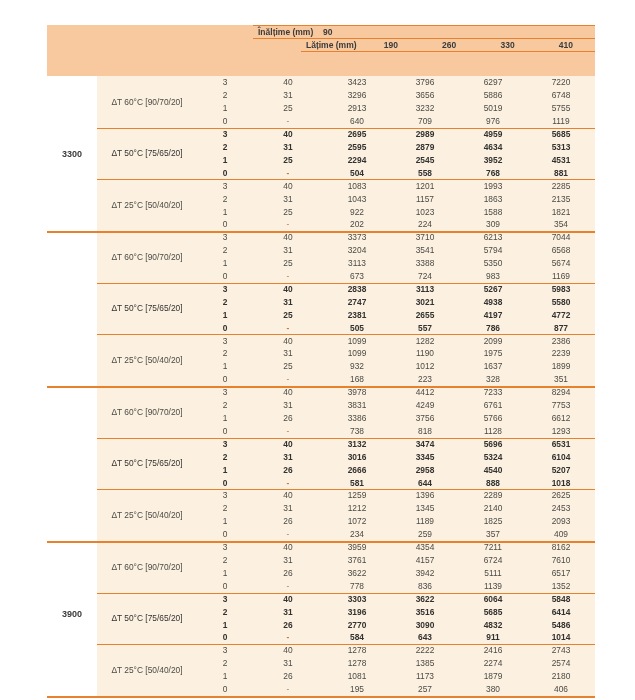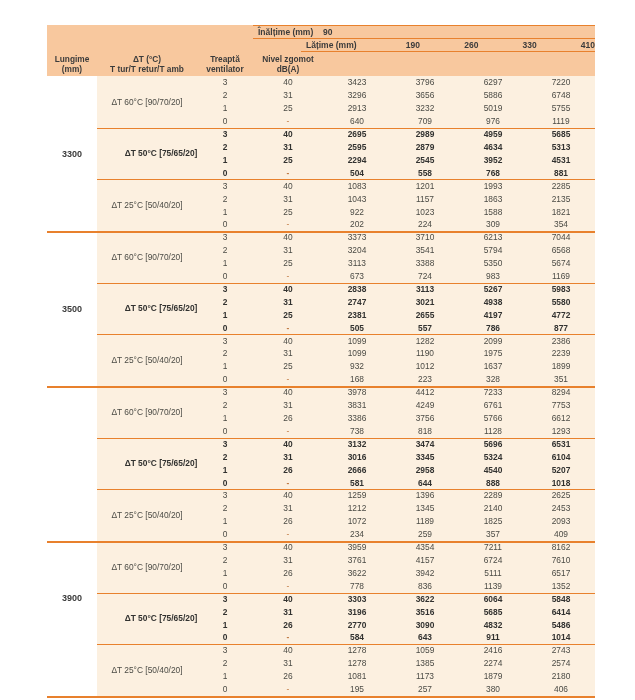--- a/index.html
+++ b/index.html
@@ -20,21 +20,21 @@
 
   
   .thead{position:relative;height:51px;background:var(--header-bg);padding-left:48px;}
   .hrow1{position:absolute;top:0;left:206px;right:0;height:14px;
     border-top:1px solid var(--line);border-bottom:1px solid var(--line);
     display:flex;align-items:center;}
   .hrow2{position:absolute;top:14px;left:206px;right:0;height:13px;
     border-bottom:1px solid var(--line);display:flex;align-items:center;margin-left:48px;}
   .hlabel{width:70px;padding-left:5px;font-weight:bold;font-size:8.5px;white-space:nowrap;}
   .hspan{flex:1;text-align:left;font-weight:bold;font-size:8.5px;}
-  .hw{width:68px;text-align:right;font-weight:bold;font-size:8.5px;}
+  .hw{width:68px;text-align:center;font-weight:bold;font-size:8.5px;}
   .hrow3{position:absolute;top:27px;left:0;right:0;height:24px;display:flex;}
   .h3c{display:flex;flex-direction:column;align-items:center;justify-content:center;
     font-weight:bold;font-size:8.3px;line-height:10.2px;white-space:pre-line;text-align:center;}
   .h3-lungime{width:50px;}
   .h3-dt{width:100px;}
   .h3-treapta{width:56px;}
   .h3-nivel{width:70px;}
 
   
   .tbody{position:relative;height:622px;
@@ -43,51 +43,41 @@
     font-size:8.4px;color:var(--text-num);}
   .r.bold{font-weight:bold;color:#323230;}
   .c-step{width:56px;text-align:center;}
   .c-noise{width:70px;text-align:center;}
   .c-v{width:68px;text-align:center;}
   .dash{color:var(--dash);}
   .lungime{position:absolute;left:0;width:50px;display:flex;align-items:center;
     justify-content:center;font-weight:bold;font-size:9px;color:var(--text-dark);z-index:2;}
   .dtlabel{position:absolute;left:50px;width:100px;display:flex;align-items:center;
     justify-content:center;font-size:8.4px;color:var(--text-num);text-align:center;z-index:2;}
-  .dtlabel.bold{font-weight:bold;color:#323230;margin-left:14px;}
+  .dtlabel.bold{font-weight:normal;color:#323230;}
   .sep{position:absolute;left:50px;right:0;height:1px;background:var(--line);z-index:3;}
   .sep.group{left:0;height:1.5px;}
   .sep.final{left:0;height:2px;}
 </style>
 </head>
 <body>
 
 <div class="table">
   <div class="thead">
     <div class="hrow1">
       <div class="hlabel">Înălțime (mm)</div>
       <div class="hspan">90</div>
     </div>
     <div class="hrow2">
       <div class="hlabel">Lățime (mm)</div>
       <div class="hw">190</div>
       <div class="hw">260</div>
       <div class="hw">330</div>
       <div class="hw">410</div>
     </div>
-    <div class="hrow3">
-      <div class="h3c h3-lungime">Lungime
-(mm)</div>
-      <div class="h3c h3-dt">ΔT (°C)
-T tur/T retur/T amb</div>
-      <div class="h3c h3-treapta">Treaptă
-ventilator</div>
-      <div class="h3c h3-nivel">Nivel zgomot
-dB(A)</div>
-    </div>
   </div>
   <div class="tbody">
       <div class="lungime" style="top: 0px; height: 155px;">3300</div>
       <div class="dtlabel" style="top: 0px; height: 51.6668px;">ΔT 60°C [90/70/20]</div>
       <div class="r">
         <div class="c-step">3</div>
         <div class="c-noise">40</div>
         <div class="c-v">3423</div>
         <div class="c-v">3796</div>
         <div class="c-v">6297</div>
@@ -178,21 +168,20 @@
         <div class="c-v">1821</div>
       </div>
       <div class="r">
         <div class="c-step">0</div>
         <div class="c-noise dash">-</div>
         <div class="c-v">202</div>
         <div class="c-v">224</div>
         <div class="c-v">309</div>
         <div class="c-v">354</div>
       </div>
-      <div class="lungime" style="top: 155px; height: 155px;">3500</div>
       <div class="sep group" style="top: 155px;"></div>
       <div class="dtlabel" style="top: 155px; height: 51.6668px;">ΔT 60°C [90/70/20]</div>
       <div class="r">
         <div class="c-step">3</div>
         <div class="c-noise">40</div>
         <div class="c-v">3373</div>
         <div class="c-v">3710</div>
         <div class="c-v">6213</div>
         <div class="c-v">7044</div>
       </div>
@@ -383,21 +372,21 @@
         <div class="c-v">2093</div>
       </div>
       <div class="r">
         <div class="c-step">0</div>
         <div class="c-noise dash">-</div>
         <div class="c-v">234</div>
         <div class="c-v">259</div>
         <div class="c-v">357</div>
         <div class="c-v">409</div>
       </div>
-      <div class="lungime" style="top: 444px; height: 155px;">3900</div>
+      <div class="lungime" style="top: 460px; height: 155px;">3900</div>
       <div class="sep group" style="top: 465.001px;"></div>
       <div class="dtlabel" style="top: 465.001px; height: 51.6668px;">ΔT 60°C [90/70/20]</div>
       <div class="r">
         <div class="c-step">3</div>
         <div class="c-noise">40</div>
         <div class="c-v">3959</div>
         <div class="c-v">4354</div>
         <div class="c-v">7211</div>
         <div class="c-v">8162</div>
       </div>
@@ -458,21 +447,21 @@
         <div class="c-v">643</div>
         <div class="c-v">911</div>
         <div class="c-v">1014</div>
       </div>
       <div class="dtlabel" style="top: 568.335px; height: 51.6668px;">ΔT 25°C [50/40/20]</div>
       <div class="sep" style="top: 568.335px;"></div>
       <div class="r">
         <div class="c-step">3</div>
         <div class="c-noise">40</div>
         <div class="c-v">1278</div>
-        <div class="c-v">1059</div>
+        <div class="c-v">2222</div>
         <div class="c-v">2416</div>
         <div class="c-v">2743</div>
       </div>
       <div class="r">
         <div class="c-step">2</div>
         <div class="c-noise">31</div>
         <div class="c-v">1278</div>
         <div class="c-v">1385</div>
         <div class="c-v">2274</div>
         <div class="c-v">2574</div>

